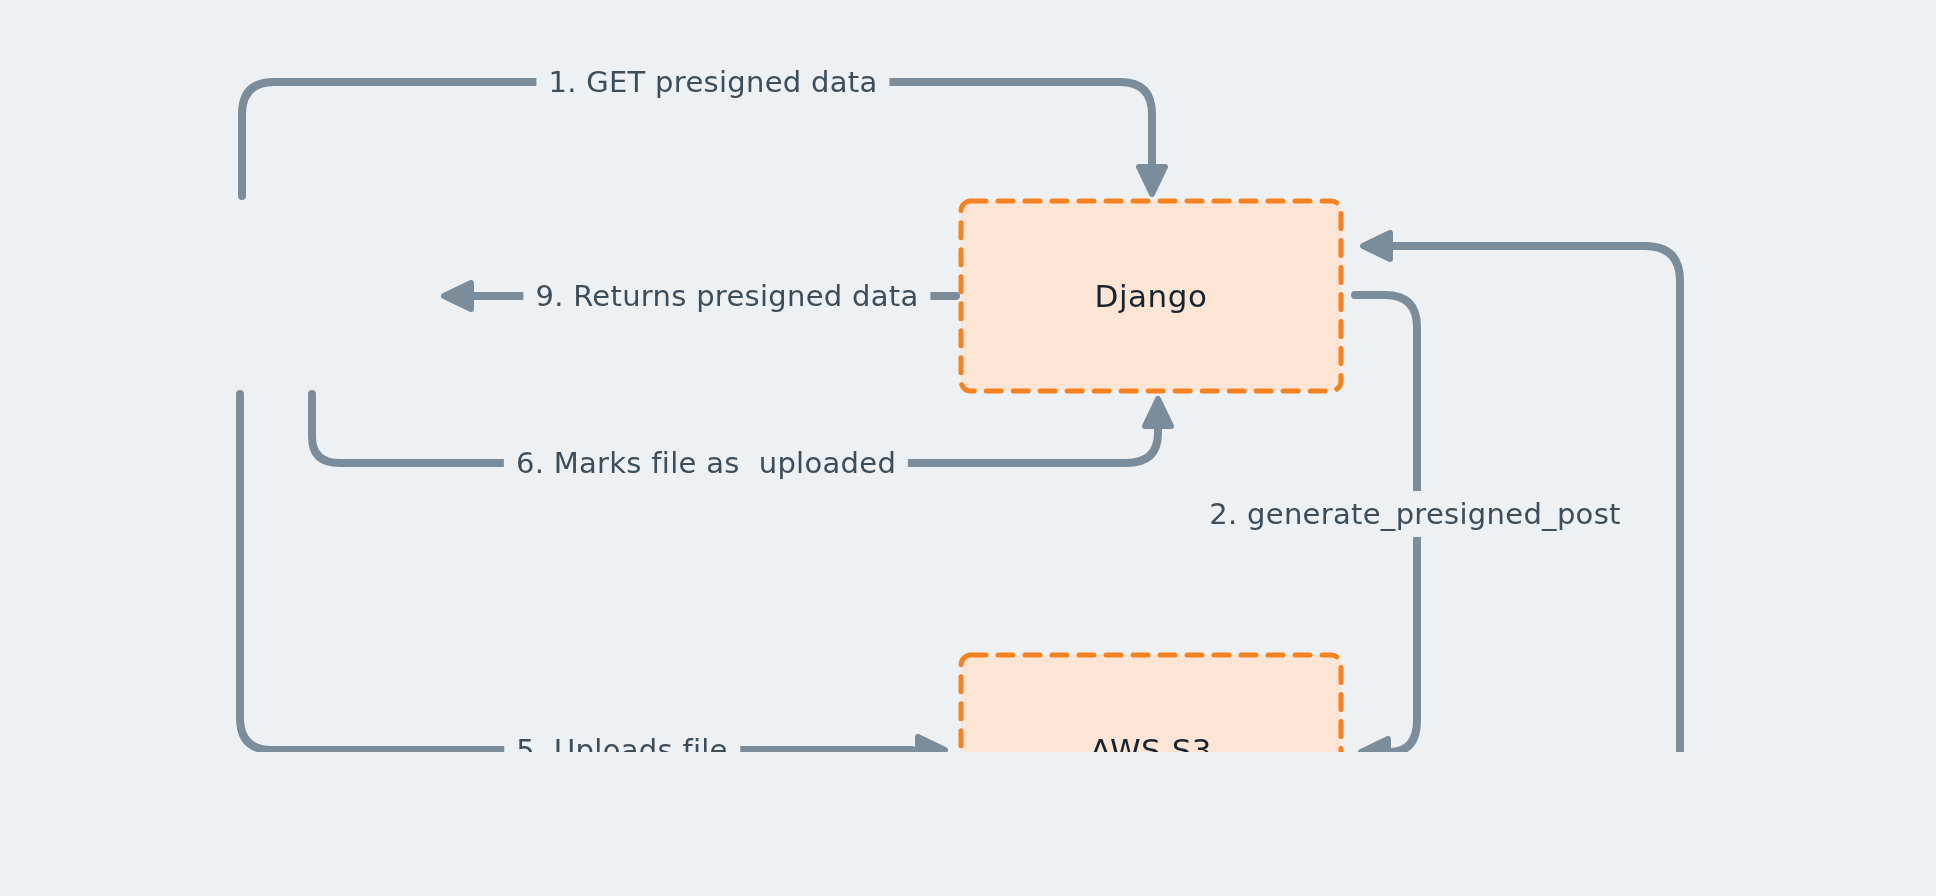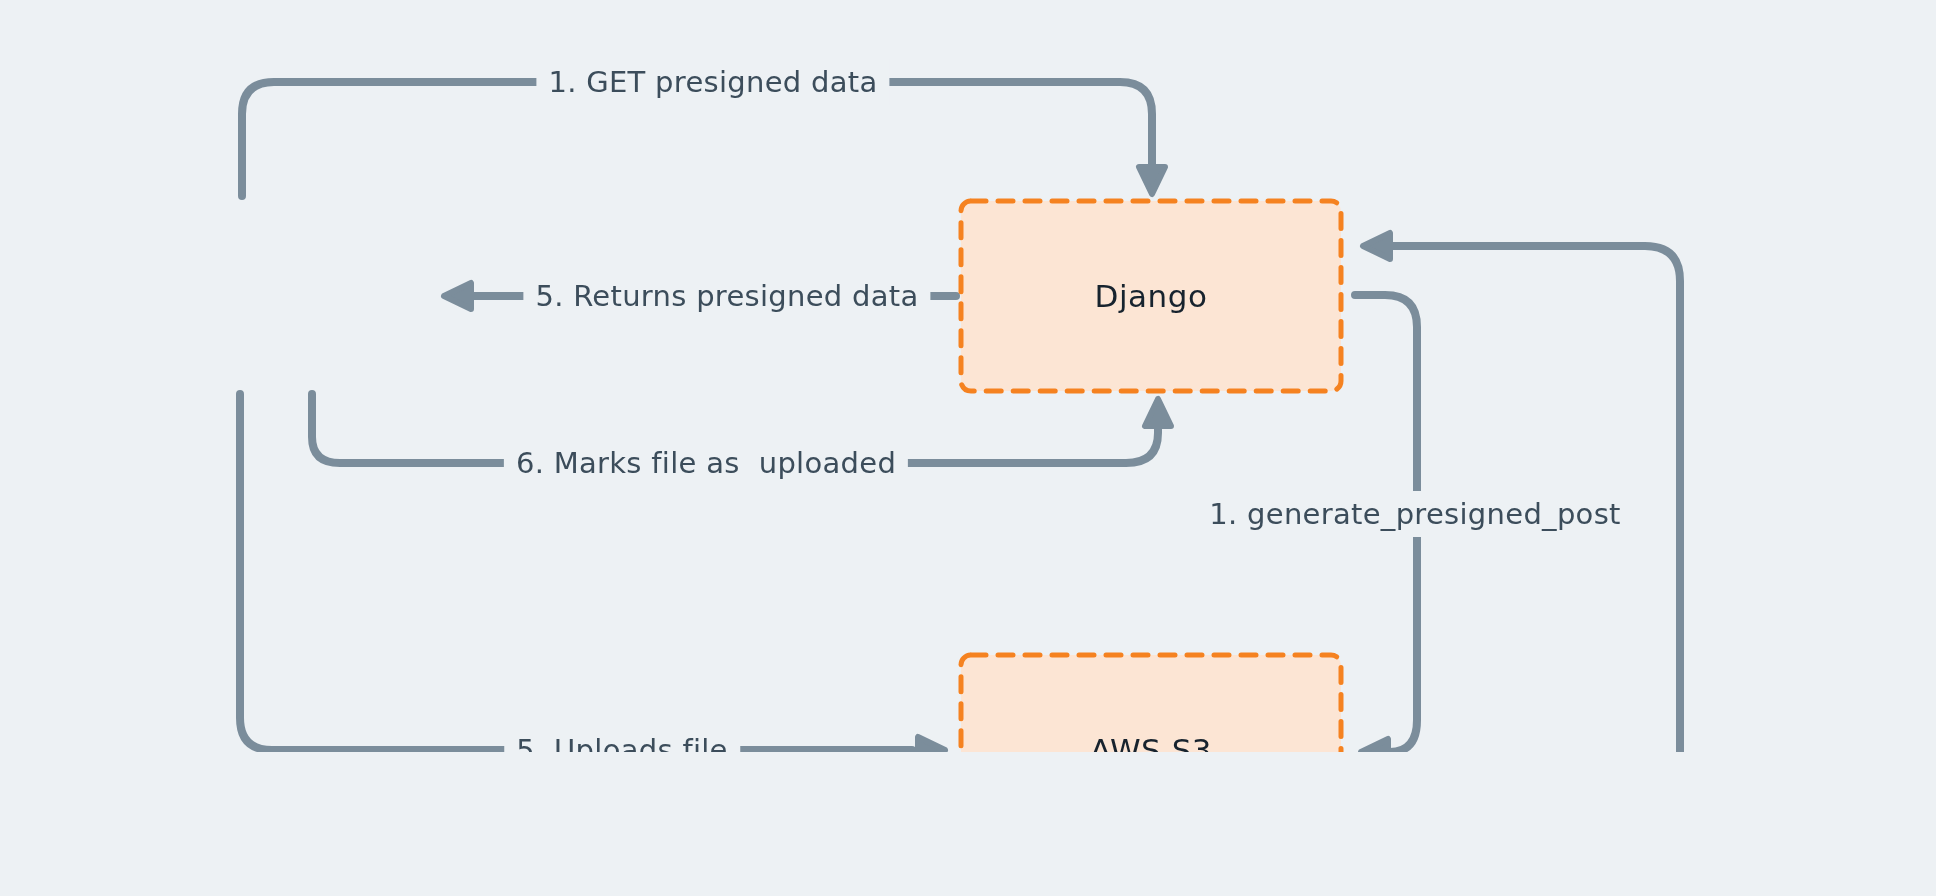--- a/index.html
+++ b/index.html
@@ -97,22 +97,22 @@
     <polygon class="arrowhead" points="945,750 918,737 918,763"></polygon>
 
     <path class="edge-path" d="M 1355 295 L 1385 295 Q 1417 295 1417 327 L 1417 720 Q 1417 752 1390 752"></path>
     <polygon class="arrowhead" points="1361,752 1388,739 1388,765"></polygon>
 
     <path class="edge-path" d="M 1357 800 L 1645 800 Q 1680 800 1680 765 L 1680 281 Q 1680 246 1645 246 L 1392 246"></path>
     <polygon class="arrowhead" points="1363,246 1390,233 1390,259"></polygon>
   </svg>
 
   <div class="edge-label" style="left:713px; top:82px;">1. GET presigned data</div>
-  <div class="edge-label" style="left:1415px; top:514px;">1. generate_presigned_post</div>
-  <div class="edge-label" style="left:727px; top:296px;">5. Returns presigned data</div>
+  <div class="edge-label" style="left:1415px; top:514px;">2. generate_presigned_post</div>
+  <div class="edge-label" style="left:727px; top:296px;">9. Returns presigned data</div>
   <div class="edge-label" style="left:622px; top:750px;">5. Uploads file</div>
   <div class="edge-label" style="left:706px; top:463px;text-align:right;">6. Marks file as  uploaded</div>
 
 
   <div class="node" style="left:957px; top:197px;text-align:center;">
     <svg viewBox="0 0 388 198">
       <rect class="box-rect" x="4" y="4" width="380" height="190" rx="10"></rect>
     </svg>
     <span class="node-label">Django</span>
   </div>

